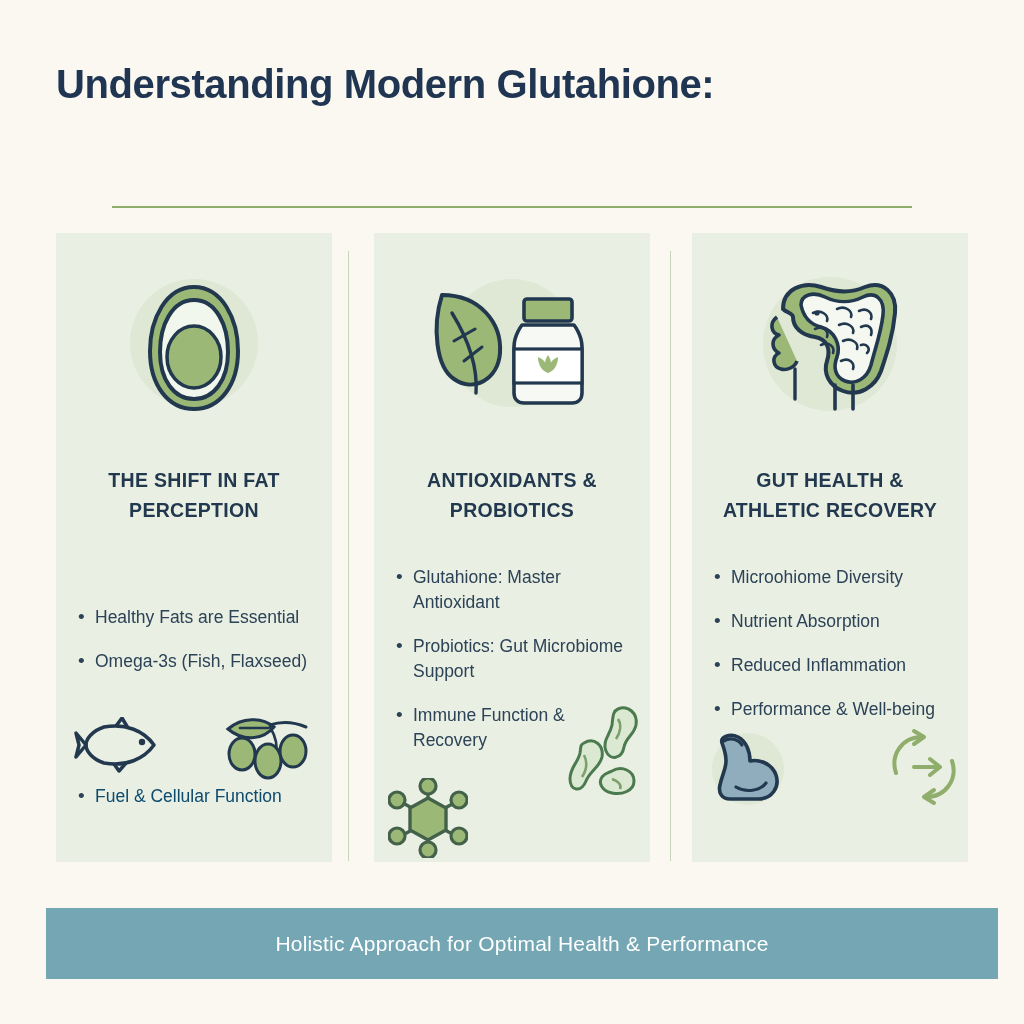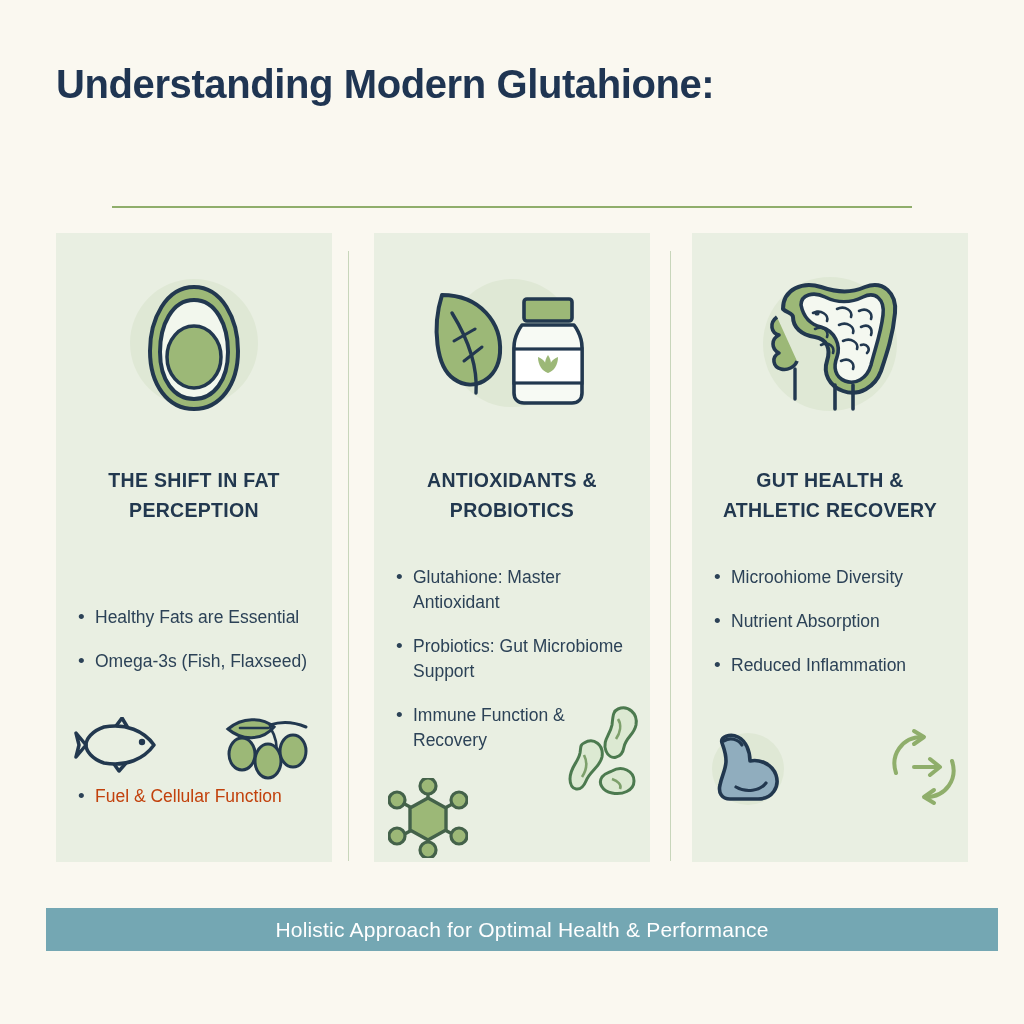--- a/index.html
+++ b/index.html
@@ -132,21 +132,21 @@
     font-size: 19px;
   }
   #bullets-1 { top: 324px; margin-top: 48px; }
   #bullets-2 { top: 332px; }
   #bullets-3 { top: 332px; }
 
   .tail-bullet {
     position: absolute;
     left: 22px;
     width: 244px;
-    color: #c2410c;
+    color: #0c4a6e;
     font-size: 17.5px;
     line-height: 25px;
     padding-left: 17px;
     box-sizing: border-box;
   }
   .tail-bullet::before {
     content: "\2022";
     position: absolute;
     left: 0;
     top: -1px;
@@ -159,21 +159,21 @@
   .mini-icon {
     position: absolute;
   }
 
   
   #footer-banner {
     position: absolute;
     left: 46px;
     top: 908px;
     width: 952px;
-    height: 43px;
+    height: 71px;
     background: #74A7B3;
     display: flex;
     align-items: center;
     justify-content: center;
   }
   #footer-banner-text {
     color: #FFFFFF;
     font-size: 21px;
     letter-spacing: 0.2px;
   }
@@ -306,20 +306,21 @@
         <path d="M80 116 L 80 140 M 98 116 L 98 140" stroke="#22384F" stroke-width="3.6" stroke-linecap="round"></path>
       </svg>
     </div>
 
     <div class="card-heading">GUT HEALTH &amp; ATHLETIC RECOVERY</div>
 
     <ul class="bullets" id="bullets-3">
       <li>Microohiome Diversity</li>
       <li>Nutrient Absorption</li>
       <li>Reduced Inflammation</li>
+      <li>Performance &amp; Well-being</li>
     </ul>
 
     <div class="icon-disc" style="width:72px;height:72px;left:20px;top:500px;"></div>
     <svg class="mini-icon" width="76" height="76" viewBox="0 0 76 76" style="left:18px;top:498px;">
       <path d="M12 12 C 10 6 20 2 28 6 C 36 10 40 20 40 30 C 48 28 62 32 66 44 C 70 56 62 68 48 68 L 20 68 C 12 68 8 62 10 54 C 12 44 16 38 16 30 C 16 22 14 18 12 12 Z" fill="#90ADBE" stroke="#22384F" stroke-width="3.6" stroke-linejoin="round"></path>
       <path d="M14 10 C 20 6 28 8 32 14" fill="none" stroke="#22384F" stroke-width="3.2" stroke-linecap="round"></path>
       <path d="M26 56 C 36 62 50 60 56 52" fill="none" stroke="#22384F" stroke-width="3.2" stroke-linecap="round"></path>
     </svg>
 
     <svg class="mini-icon" width="80" height="80" viewBox="0 0 80 80" style="left:192px;top:494px;">

